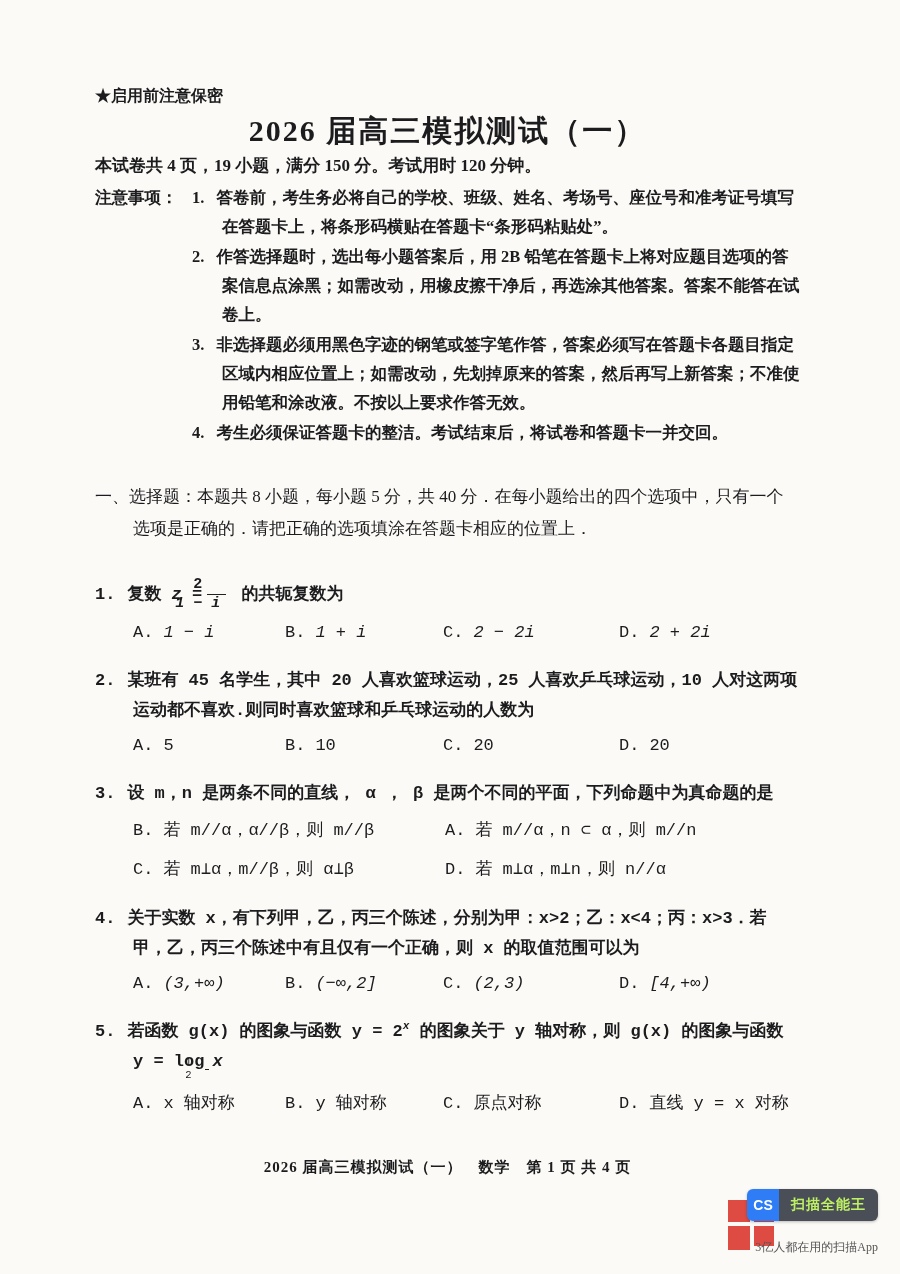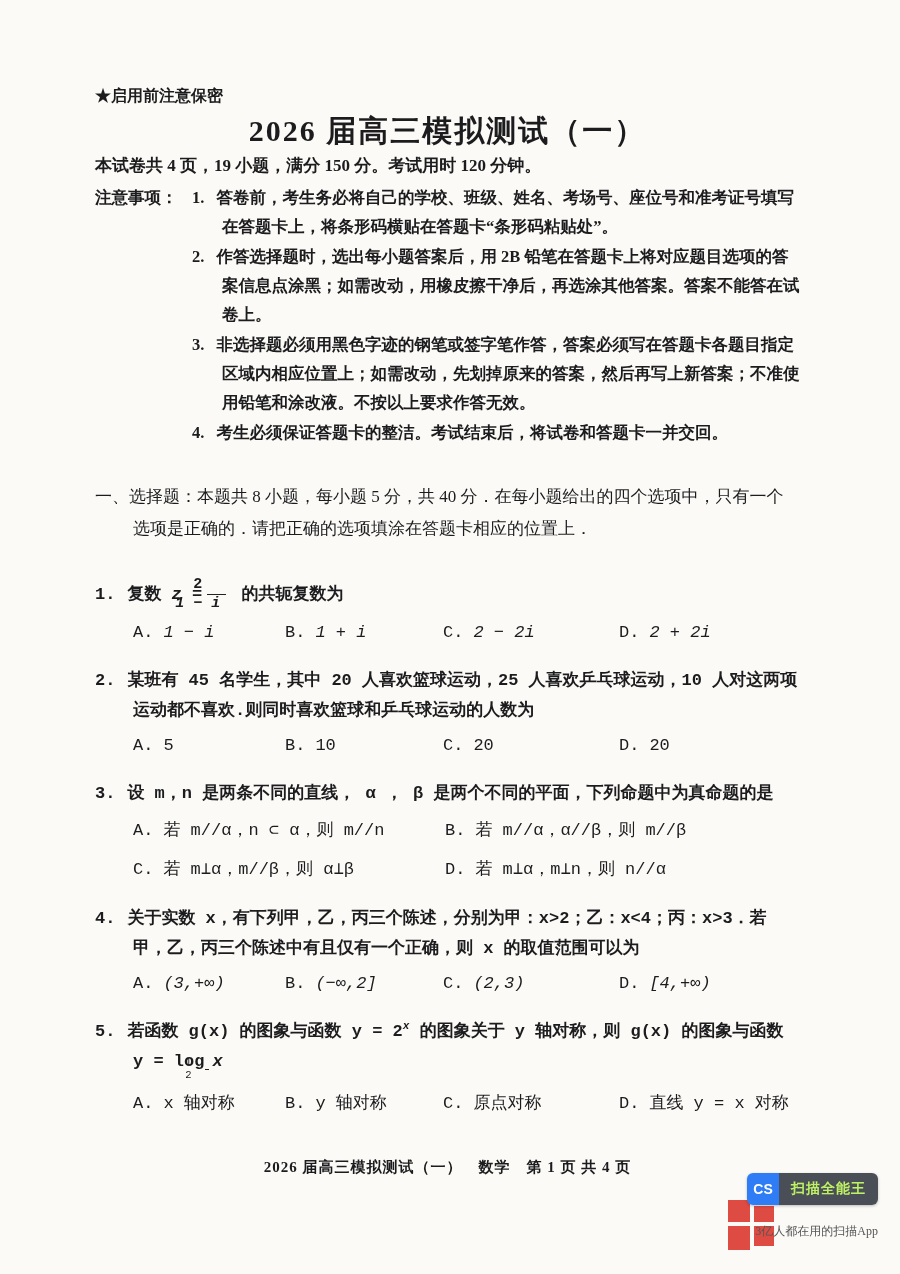--- a/index.html
+++ b/index.html
@@ -68,21 +68,21 @@
   }
   
   .red-mark{position:absolute;right:120px;bottom:18px;width:52px;height:58px;opacity:.88;z-index:1;}
   .red-mark .rb{position:absolute;background:#d9342b;}
   .rb1{left:0;top:2px;width:22px;height:22px;}
   .rb2{left:26px;top:8px;width:20px;height:16px;}
   .rb3{left:0;top:28px;width:22px;height:24px;}
   .rb4{left:26px;top:28px;width:20px;height:20px;}
   .rb5{left:30px;top:0;width:12px;height:5px;}
   
-  .cs-badge{position:absolute;right:22px;bottom:34px;z-index:2;text-align:right;}
+  .cs-badge{position:absolute;right:22px;bottom:18px;z-index:2;text-align:right;}
   .cs-row{display:inline-flex;align-items:stretch;border-radius:6px;overflow:hidden;
           box-shadow:0 1px 3px rgba(0,0,0,.25);}
   .cs-logo{
     width:32px;background:#2e7cf6;color:#fff;font-family:"Liberation Sans",sans-serif;
     font-weight:bold;font-size:14px;display:flex;align-items:center;justify-content:center;
   }
   .cs-name{
     background:#4a4e57;color:#bef264;font-size:14px;letter-spacing:1px;
     padding:7px 12px;font-family:"Liberation Sans",sans-serif;font-weight:bold;
   }
@@ -145,22 +145,22 @@
       <span class="option"><span class="opt-label">C.</span><span class="opt-text">20</span></span>
       <span class="option"><span class="opt-label">D.</span><span class="opt-text">20</span></span>
     </div>
   </div>
 
   <div class="question">
     <div class="stem">
       <span class="q-num">3.</span><span>设 m，n 是两条不同的直线， α ， β 是两个不同的平面，下列命题中为真命题的是</span>
     </div>
     <div class="options cols2">
+      <span class="option"><span class="opt-label">B.</span><span class="opt-text">若 m//α，α//β，则 m//β</span></span>
       <span class="option"><span class="opt-label">A.</span><span class="opt-text">若 m//α，n ⊂ α，则 m//n</span></span>
-      <span class="option"><span class="opt-label">B.</span><span class="opt-text">若 m//α，α//β，则 m//β</span></span>
       <span class="option"><span class="opt-label">C.</span><span class="opt-text">若 m⊥α，m//β，则 α⊥β</span></span>
       <span class="option"><span class="opt-label">D.</span><span class="opt-text">若 m⊥α，m⊥n，则 n//α</span></span>
     </div>
   </div>
 
   <div class="question">
     <div class="stem">
       <span class="q-num">4.</span><span>关于实数 x，有下列甲，乙，丙三个陈述，分别为甲：x&gt;2；乙：x&lt;4；丙：x&gt;3．若甲，乙，丙三个陈述中有且仅有一个正确，则 x 的取值范围可以为</span>
     </div>
     <div class="options cols4">

